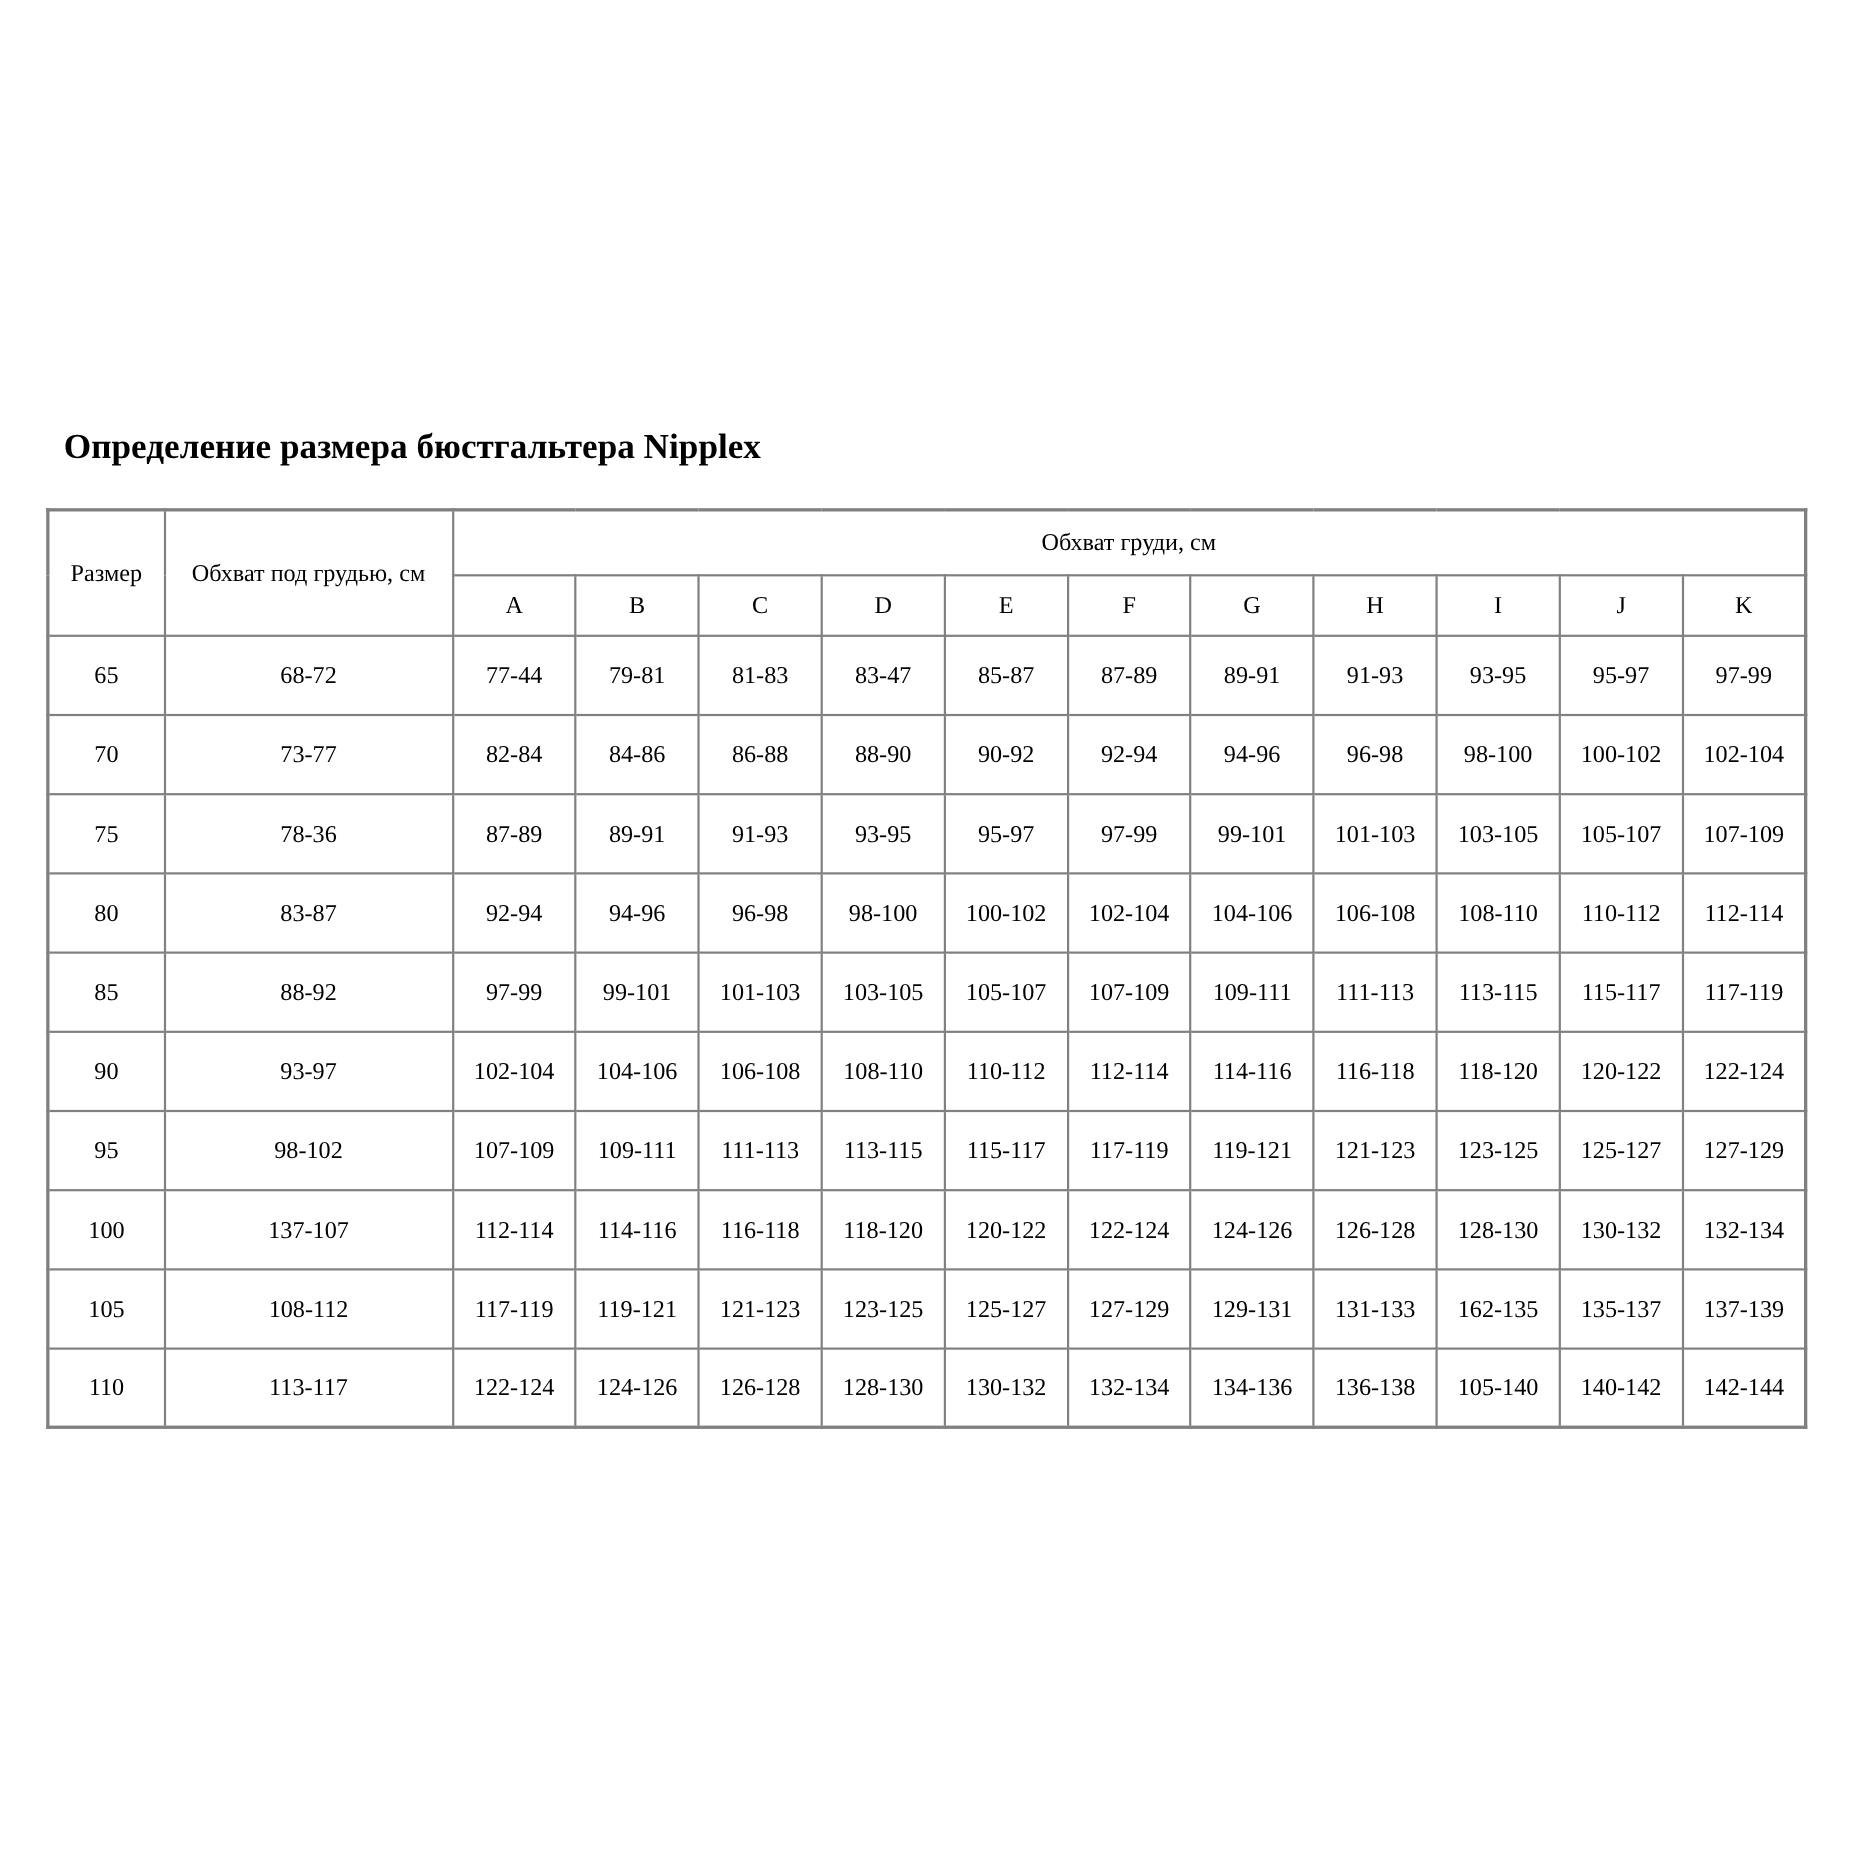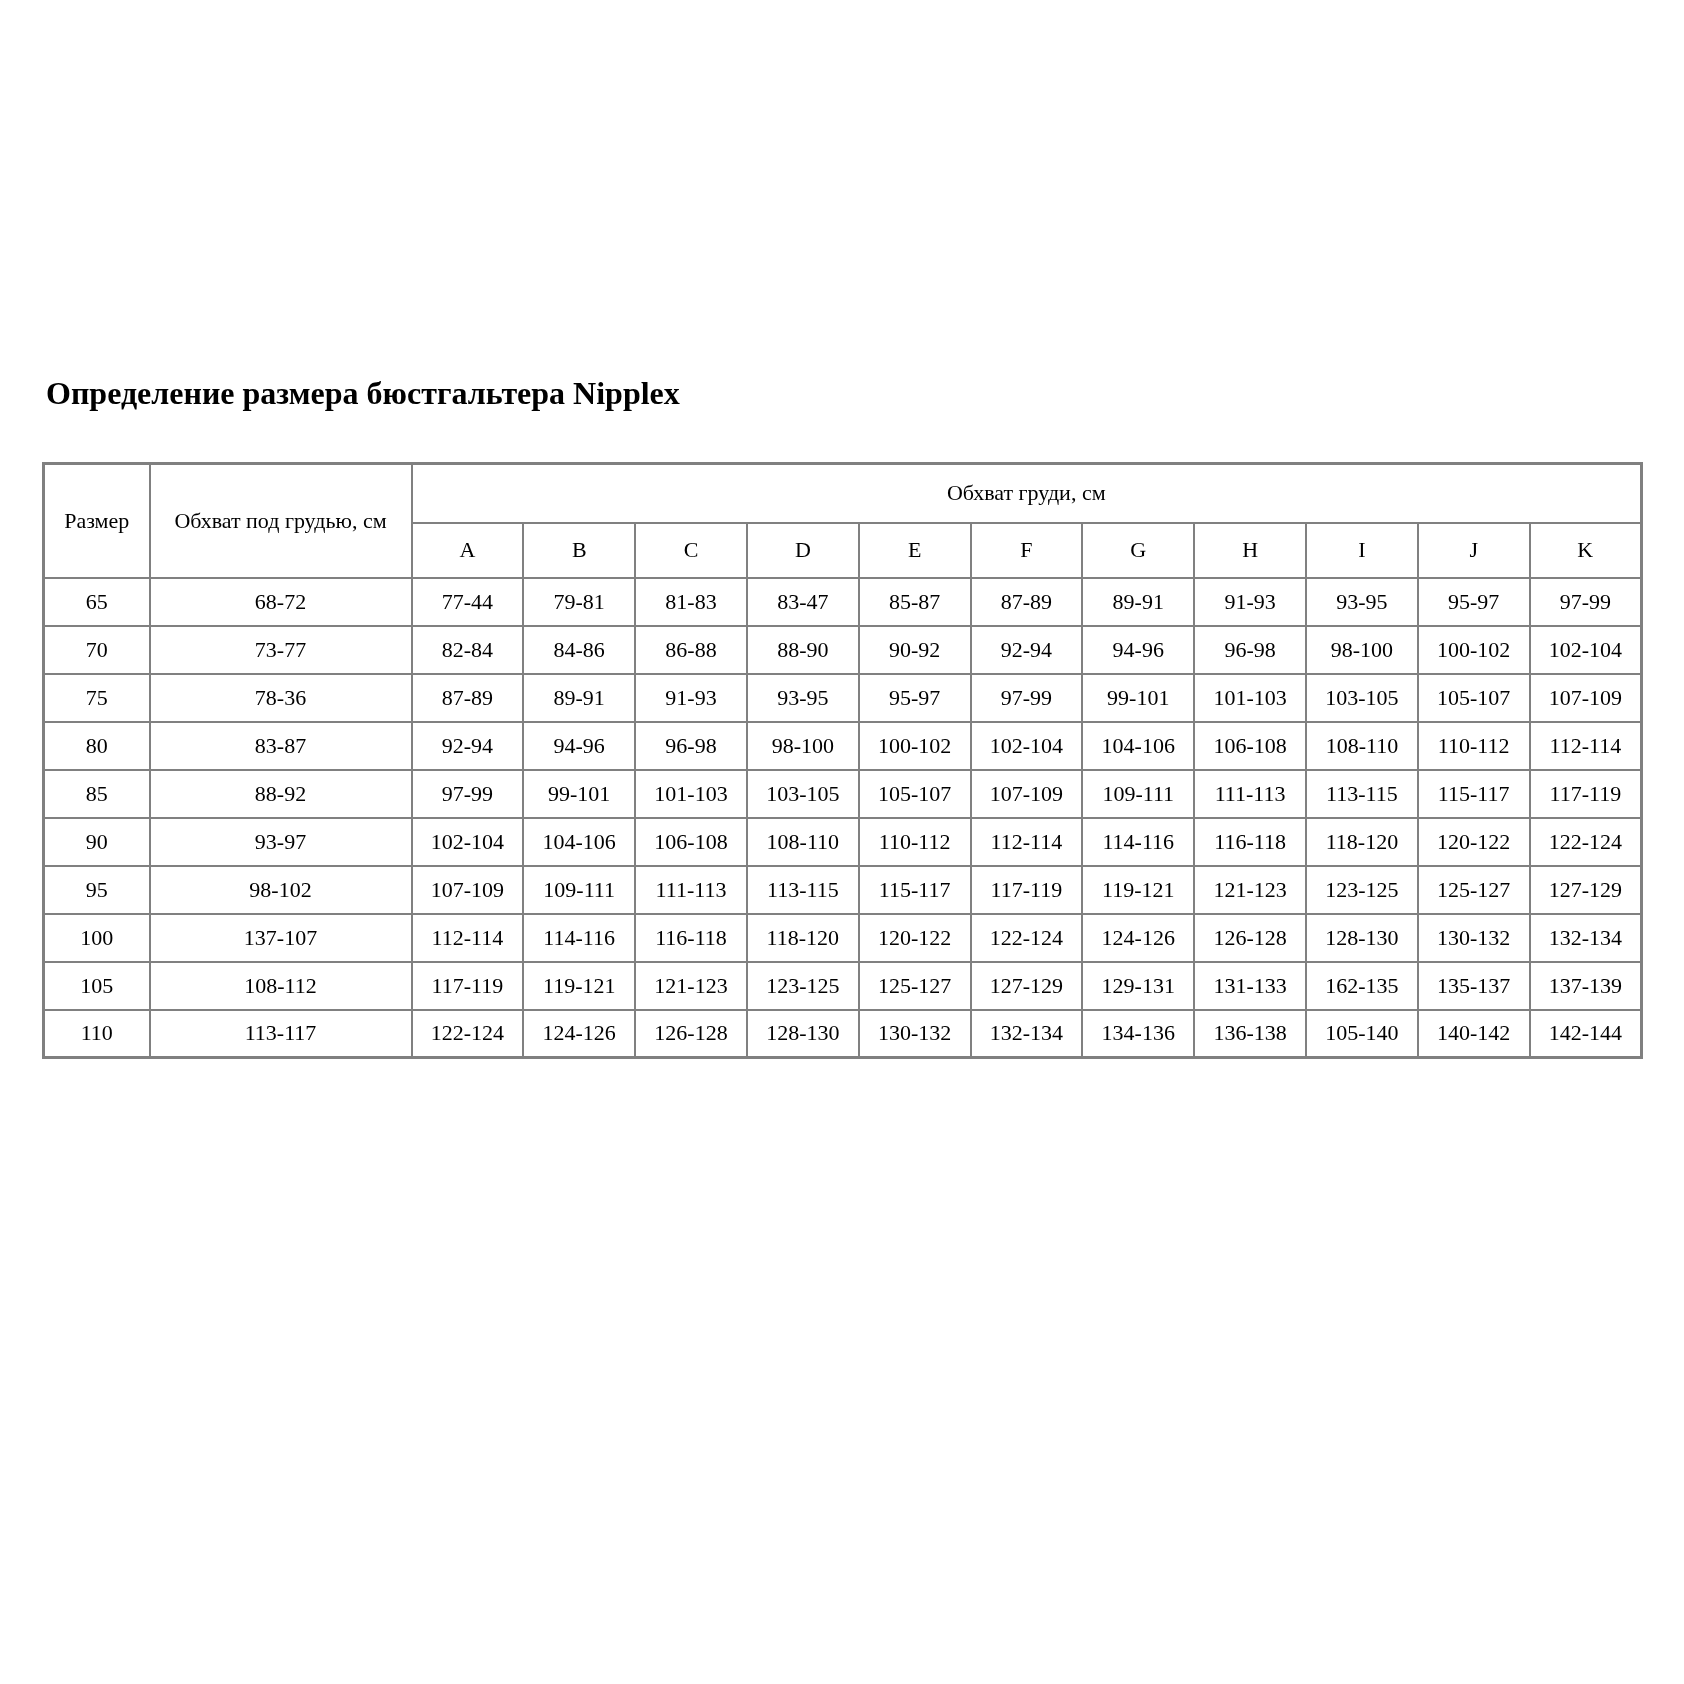--- a/index.html
+++ b/index.html
@@ -16,21 +16,21 @@
   .page {
     position: relative;
     width: 1684px;
     height: 1684px;
     overflow: hidden;
   }
   .doc-title {
     position: absolute;
     left: 42px;
     top: 371px;
-    margin: 4px;
+    margin: 16px;
     font-size: 32px;
     font-weight: bold;
     white-space: nowrap;
   }
   table.size-chart {
     position: absolute;
     left: 42px;
     top: 462px;
     width: 1601px;
     border-collapse: collapse;
@@ -43,21 +43,21 @@
     border: 2px solid #808080;
     font-weight: normal;
     text-align: center;
     vertical-align: middle;
     padding: 0;
     overflow: hidden;
     white-space: nowrap;
   }
   tr.bust-header-row { height: 59px; }
   tr.cup-header-row  { height: 55px; }
-  tbody tr           { height: 48px; }
+  tbody tr           { height: 72px; }
   col.c-size   { width: 106px; }
   col.c-under  { width: 262px; }
 </style>
 </head>
 <body>
 
 <div class="page">
 
   <h1 class="doc-title">Определение размера бюстгальтера Nipplex</h1>
 

